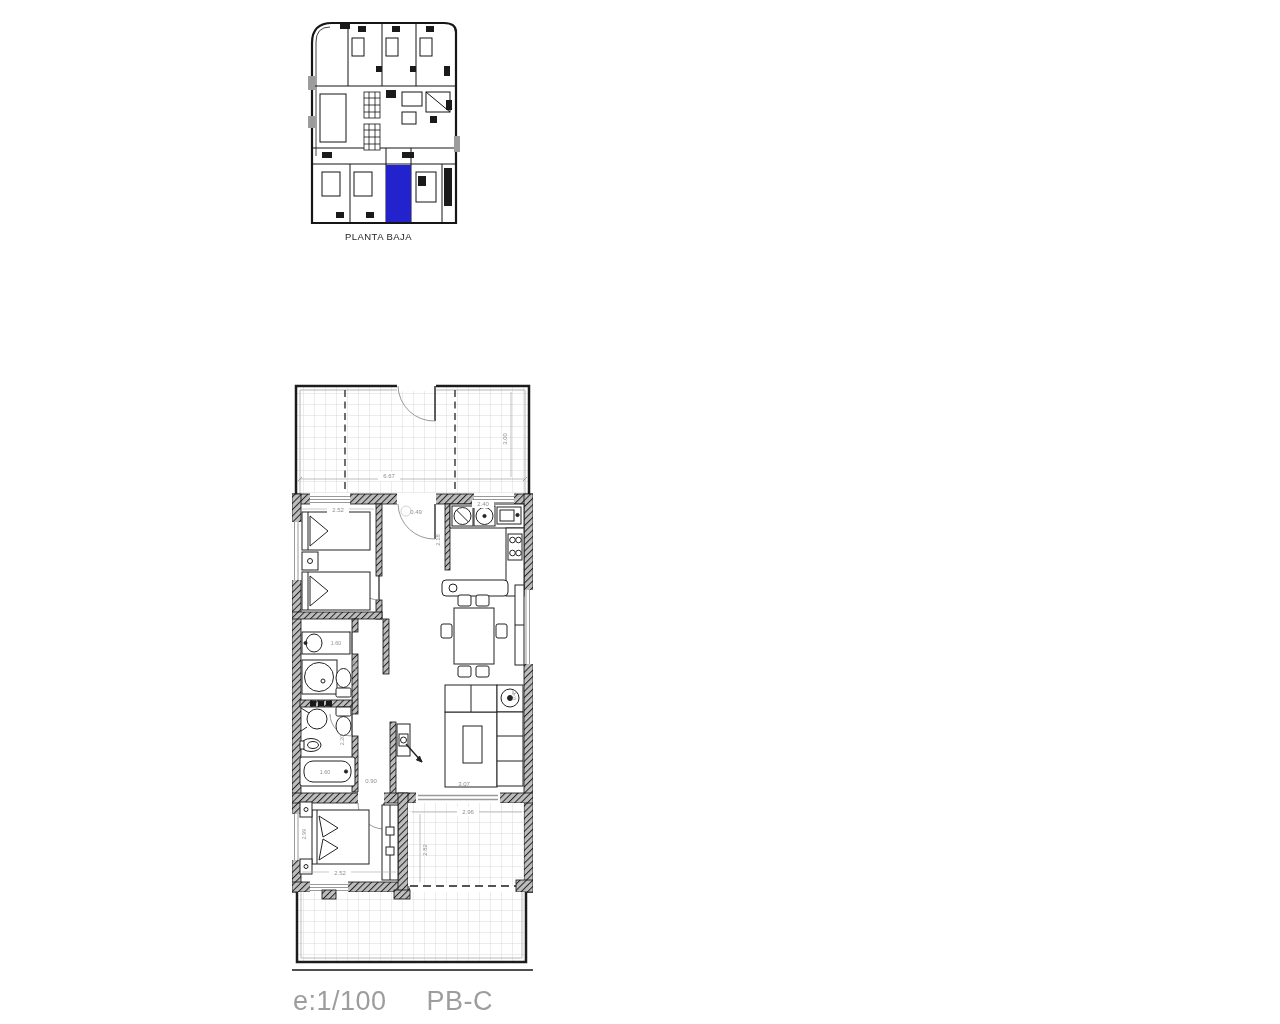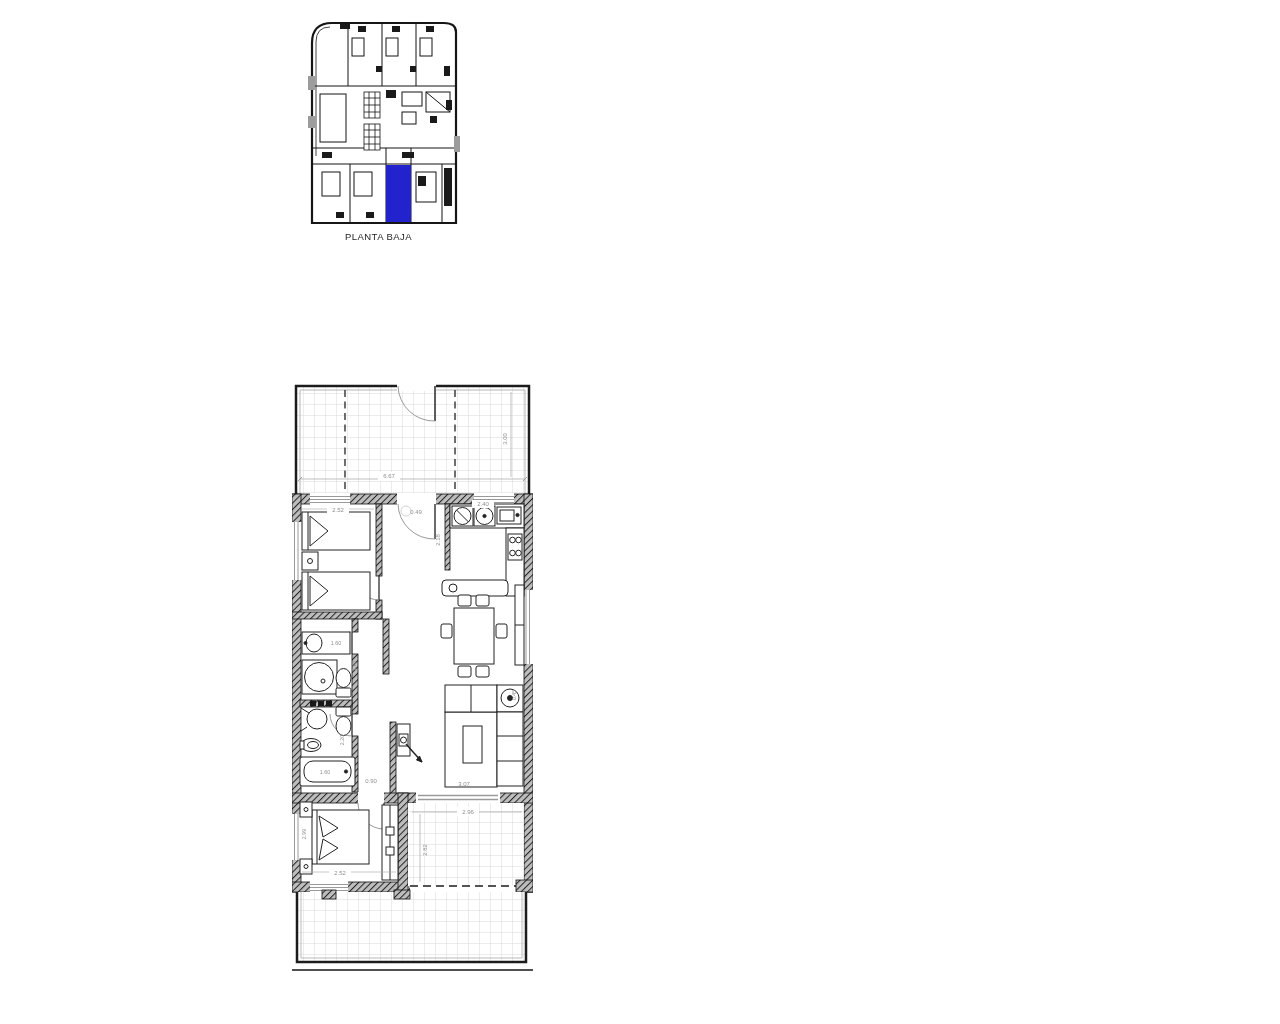--- a/index.html
+++ b/index.html
@@ -303,14 +303,18 @@
     <g>
       <rect x="5" y="510" width="229" height="70" fill="url(#tile)"></rect>
       <path d="M9 510 V576 H230 V510" fill="none" stroke="#bbbbbb" stroke-width="1"></path>
       <path d="M5 510 V580 H234 V510" fill="none" stroke="#1c1c1c" stroke-width="2.5"></path>
       <rect x="30" y="508" width="14" height="9" fill="url(#hatch)" stroke="#111" stroke-width="0.8"></rect>
       <rect x="102" y="508" width="16" height="9" fill="url(#hatch)" stroke="#111" stroke-width="0.8"></rect>
     </g>
   </svg>
 
   <div class="rule"></div>
+  <div class="caption">
+    <span>e:1/100</span>
+    <span>PB-C</span>
+  </div>
 
 </div>
 
 </body></html>

